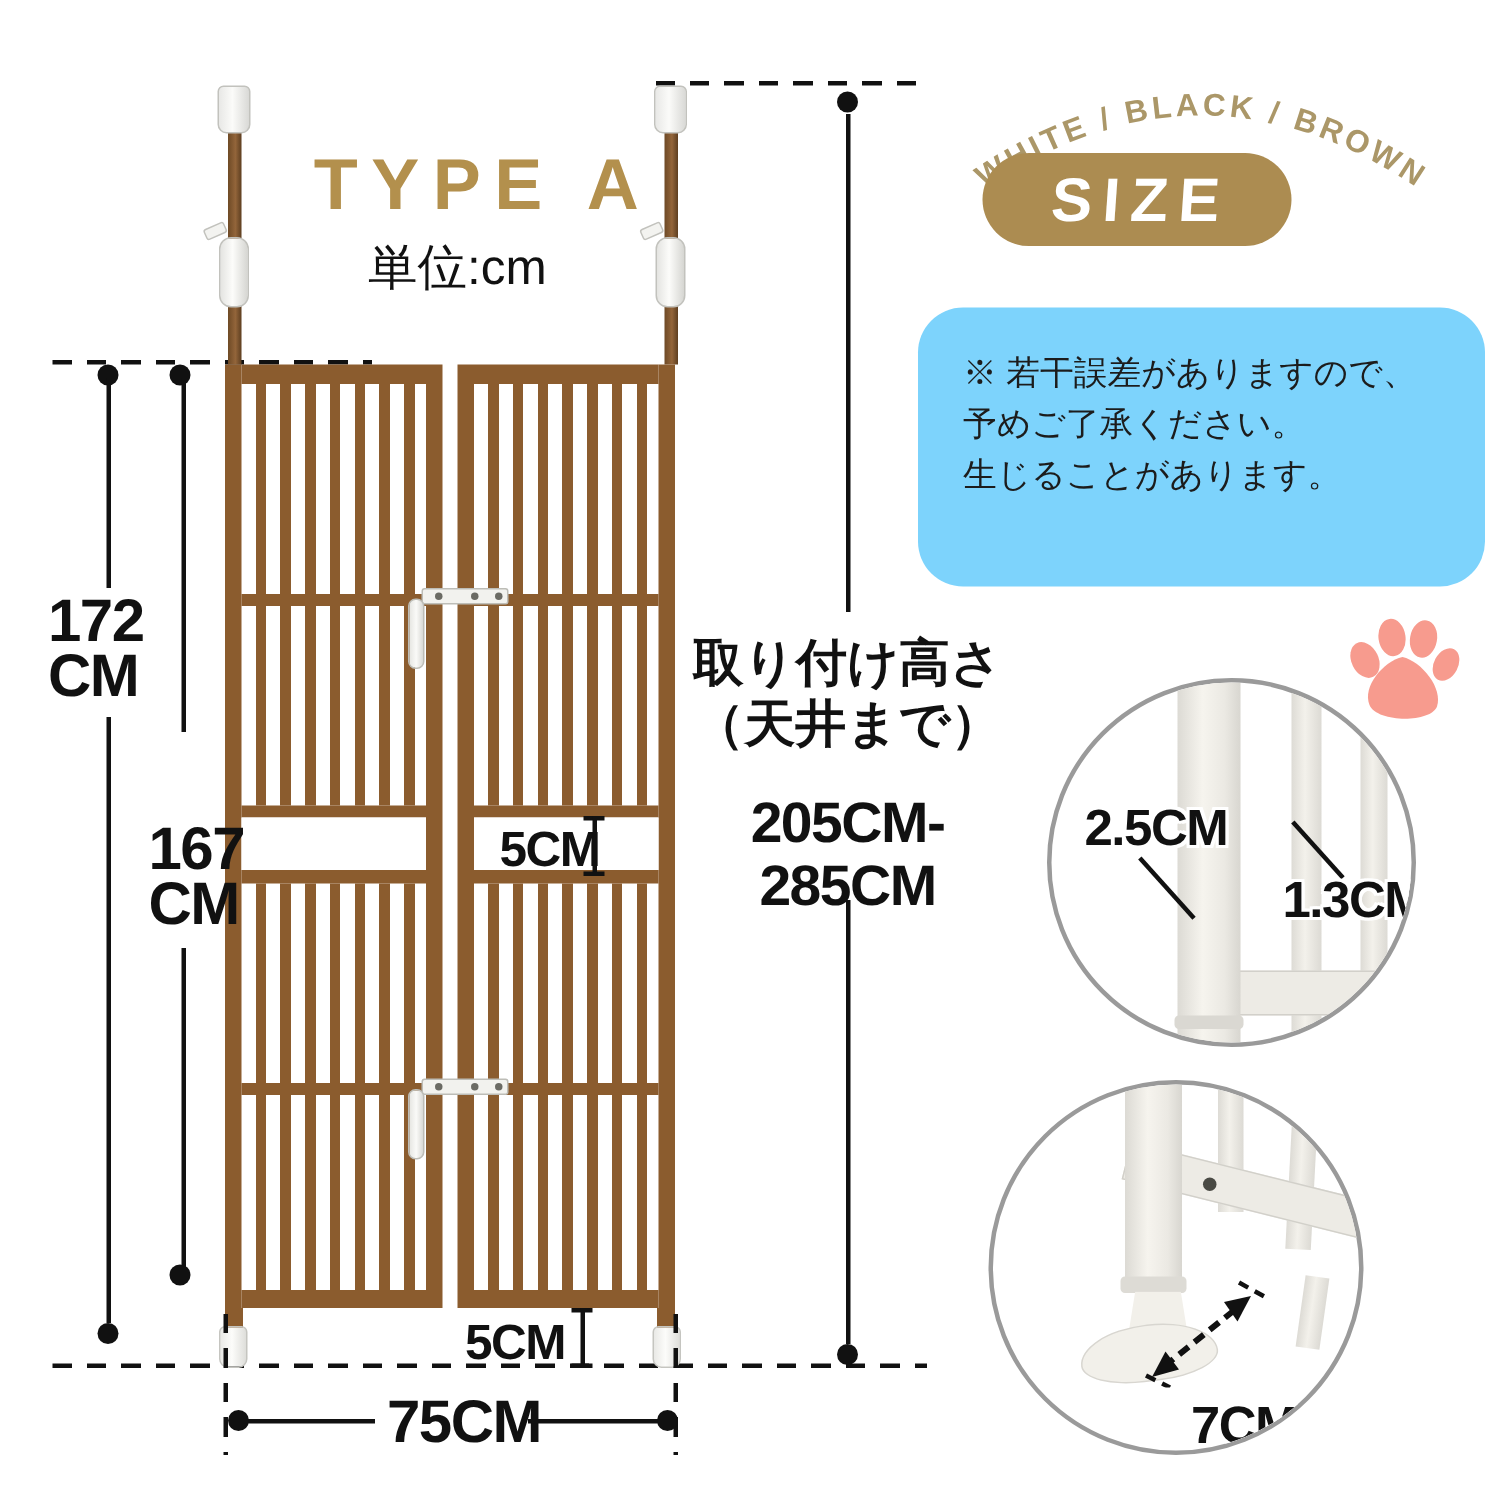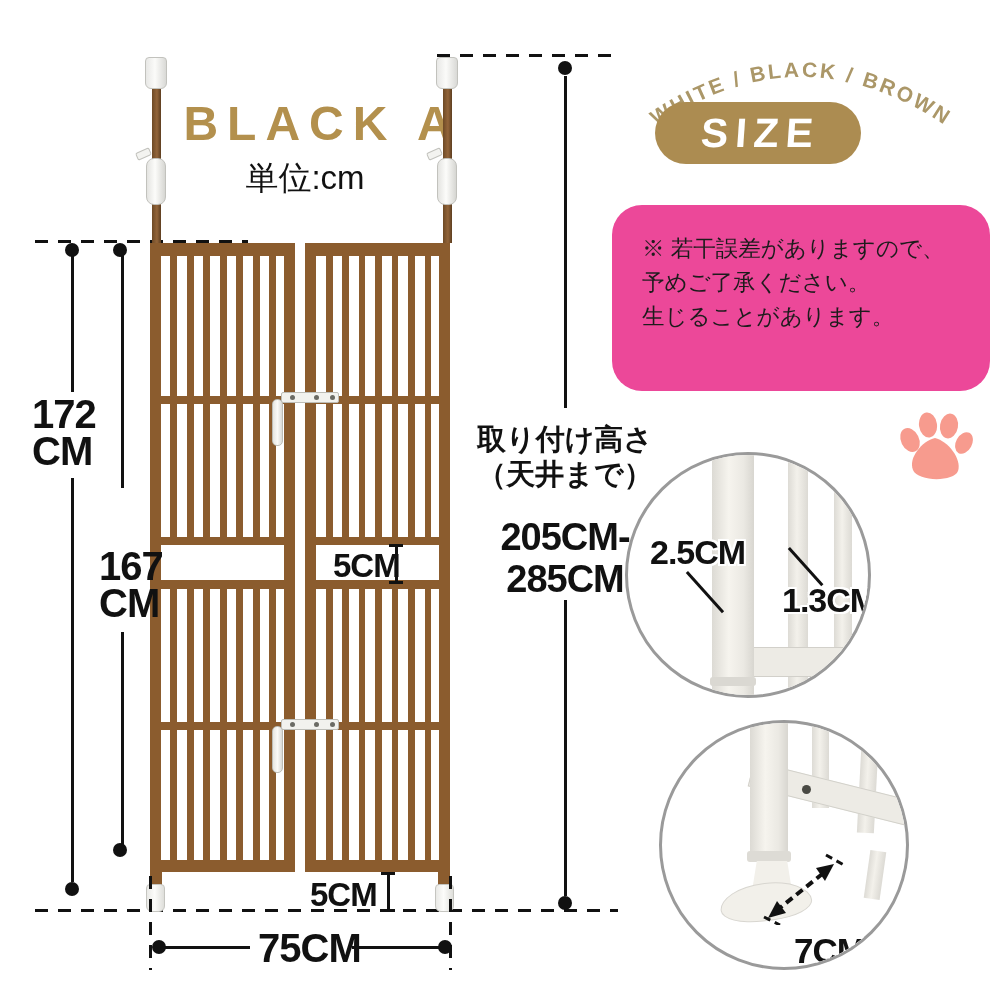--- a/index.html
+++ b/index.html
@@ -39,56 +39,56 @@
   .latch-screw { position:absolute; width:5px; height:5px; border-radius:50%; background:#6b6b64; }
   .latch-handle { position:absolute; width:11px; height:47px; background:linear-gradient(90deg,#e6e6e2,#fafaf8 50%,#d9d9d5);
     border:1px solid #bdbdb7; border-radius:5px; }
 
   
   .dim-stack { position:absolute; width:80px; text-align:left; font-weight:800; color:#111;
     font-size:40px; line-height:.92; letter-spacing:-1px; }
   .dim-stack span { display:block; }
   .dim-label { position:absolute; font-weight:800; color:#111; letter-spacing:-1px; }
   .install-block { position:absolute; left:455px; top:422px; width:220px; text-align:center; color:#111; }
-  .install-block .jp { font-size:29px; font-weight:600; line-height:1.22; }
+  .install-block .jp { font-size:34px; font-weight:600; line-height:1.22; }
   .install-block .range { font-size:38px; font-weight:800; line-height:1.1; letter-spacing:-1px; margin-top:24px; }
   .ibeam { position:absolute; width:14px; }
   .ibeam .bar { position:absolute; left:5.5px; top:0; width:3px; height:100%; background:#111; }
   .ibeam .cap-t,.ibeam .cap-b { position:absolute; left:0; width:14px; height:3px; background:#111; }
   .ibeam .cap-t { top:0; } .ibeam .cap-b { bottom:0; }
 
   
   .arc-svg { position:absolute; left:645px; top:38px; width:312px; height:90px; }
   .size-pill { position:absolute; left:655px; top:102px; width:206px; height:62px; background:#AC8C51;
     border-radius:31px; display:flex; align-items:center; justify-content:center; }
   .size-pill span { color:#fff; font-size:41px; font-weight:800; letter-spacing:7px; transform:skewX(-4deg); padding-left:6px; }
-  .note-box { position:absolute; left:612px; top:205px; width:378px; height:186px; background:#ec4899;
+  .note-box { position:absolute; left:612px; top:205px; width:378px; height:186px; background:#7dd3fc;
     border-radius:30px; padding:27px 0 0 30px; }
   .note-box div { font-size:22.5px; line-height:1.52; color:#1c1c1c; font-weight:500; }
 
   
   .detail-circle { position:absolute; border-radius:50%; border:3px solid #9a9a9a; background:#fff; overflow:hidden; }
-  .c1 { left:625px; top:452px; width:246px; height:246px; }
+  .c1 { left:698px; top:452px; width:246px; height:246px; }
   .c2 { left:659px; top:720px; width:250px; height:250px; }
   .ph-pole { position:absolute; background:linear-gradient(90deg,#dcdad4,#f6f4ee 40%,#ebe9e3 75%,#d8d6d0); }
   .ph-bar { position:absolute; background:linear-gradient(90deg,#ddDBd5,#f3f1eb 45%,#dcdad4); }
   .ph-rail { position:absolute; background:#edebe5; border:1px solid #d2d0ca; }
   .ph-screw { position:absolute; width:9px; height:9px; border-radius:50%; background:#4a4a44; }
   .photo-label { position:absolute; font-weight:800; color:#111; letter-spacing:-1px; z-index:6;
     text-shadow:-2px -2px 0 #fff, 2px -2px 0 #fff, -2px 2px 0 #fff, 2px 2px 0 #fff, 0 2px 0 #fff, 0 -2px 0 #fff, 2px 0 0 #fff, -2px 0 0 #fff; }
   .pointer { position:absolute; height:3px; background:#111; transform-origin:left top; z-index:5; }
 
   .paw { position:absolute; left:893px; top:412px; width:82px; height:72px; }
 </style>
 </head>
 <body>
 
 <div class="canvas">
 
-  <div class="type-title">BLACK A</div>
+  <div class="type-title">TYPE A</div>
   <div class="unit-label">単位:cm</div>
 
   <div class="dash-h" style="left:35px; top:240px; width:213px;"></div>
   <div class="dash-h" style="left:437px; top:54px; width:181px;"></div>
   <div class="dash-h" style="left:35px; top:909px; width:583px;"></div>
 
   <div>
     <div class="rod" style="left:152px; top:85px; height:158px;"></div>
     <div class="rod-cap" style="left:145px; top:57px;"></div>
     <div class="rod-clip" style="left:136px; top:150px;"></div>

